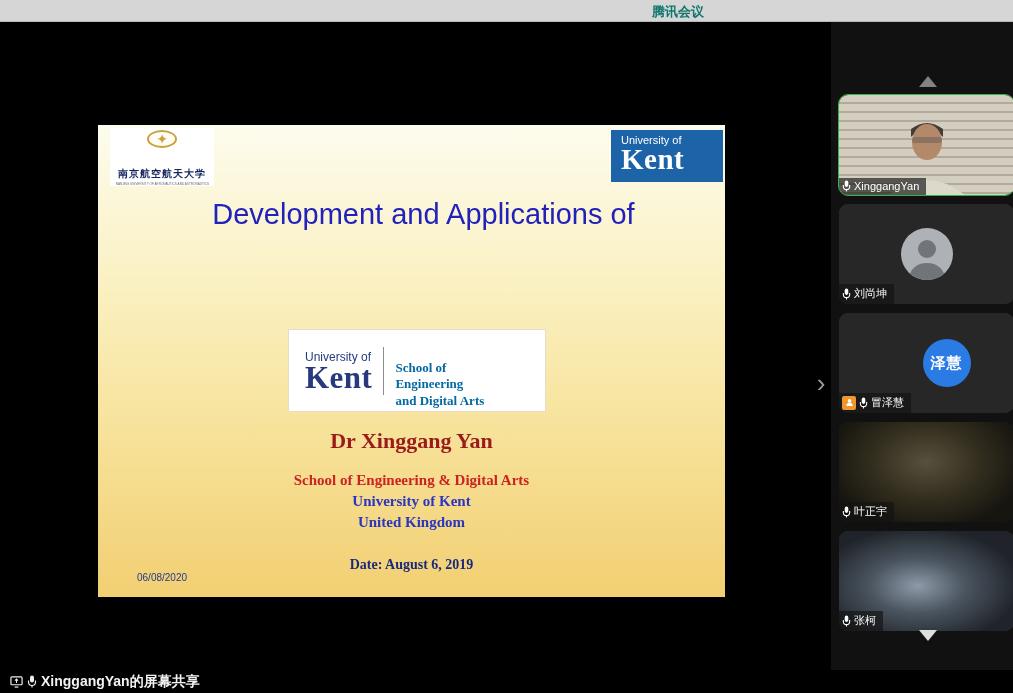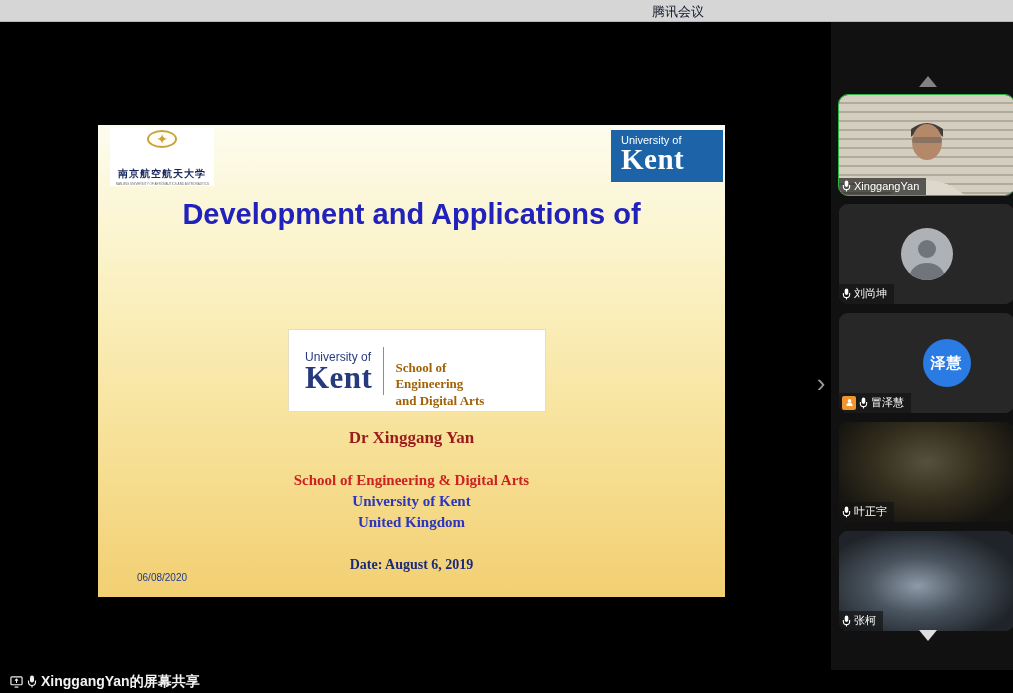--- a/index.html
+++ b/index.html
@@ -10,21 +10,21 @@
     background:#000; overflow:hidden;
   }
 
   
   .titlebar {
     position:absolute; left:0; top:0; width:1013px; height:22px;
     background:#d6d6d6; border-bottom:1px solid #b8b8b8;
   }
   .titlebar .app-title {
     position:absolute; left:678px; top:3px; transform:translateX(-50%);
-    font-size:13px; color:#0f172a;
+    font-size:13px; color:#0f766e;font-weight:bold;
   }
 
   
   .stage { position:absolute; left:0; top:22px; width:830px; height:648px; background:#000; }
   .slide {
     position:absolute; left:98px; top:103px; 
     width:627px; height:472px;
     background:linear-gradient(180deg, #fdfcee 0%, #faf0c0 35%, #f7e29a 65%, #f2cf72 100%);
   }
 
@@ -45,38 +45,38 @@
   
   .kentlogo {
     position:absolute; left:513px; top:5px; width:112px; height:52px;
     background:#1c63a8; color:#fff; padding:4px 0 0 10px;
   }
   .kentlogo .k-small { font-size:11px; }
   .kentlogo .k-big { font-family:"Liberation Serif", serif; font-size:29px; font-weight:bold; line-height:.95; letter-spacing:.5px; }
 
   
   .slide-title {
-    position:absolute; left:0; top:70px; width:627px;
-    text-align:center; color:#2121bb; font-weight:bold; font-size:29px; line-height:38px;
+    position:absolute; left:12px; top:70px; width:627px;
+    text-align:center; color:#2121bb; font-weight:normal; font-size:29px; line-height:38px;
   }
 
   
   .deptbox {
     position:absolute; left:191px; top:205px; width:256px; height:81px;
     background:#fff; box-shadow:0 0 0 1px #e4ddc8;
     display:flex; align-items:center; padding-left:16px; gap:11px;
   }
   .deptbox .db-left { color:#273a7e; }
   .deptbox .db-small { font-size:12px; }
   .deptbox .db-big { font-family:"Liberation Serif", serif; font-size:31px; font-weight:bold; line-height:.9; letter-spacing:.5px; }
   .deptbox .db-divider { width:1px; height:48px; background:#8d8d8d; }
-  .deptbox .db-right { font-family:"Liberation Serif", serif; font-size:13px; font-weight:bold; color:#a16207; line-height:1.25;margin-top:28px; }
+  .deptbox .db-right { font-family:"Liberation Serif", serif; font-size:13px; font-weight:bold; color:#0369a1; line-height:1.25;margin-top:28px; }
 
   .serifline { position:absolute; left:0; width:627px; text-align:center; font-family:"Liberation Serif", serif; font-weight:bold; }
-  .presenter { top:303px; font-size:17px; color:#9b1b1b; }
+  .presenter { top:303px; font-size:22px; color:#9b1b1b; }
   .aff1 { top:347px; font-size:15px; color:#cc2222; }
   .aff2 { top:368px; font-size:15px; color:#2b35c0; }
   .aff3 { top:389px; font-size:15px; color:#2b35c0; }
   .dateline { top:432px; font-size:14px; color:#1a2a7a; }
   .slidedate {
     position:absolute; left:39px; top:447px; font-size:10px; color:#223a8c;
     font-family:Liberation Sans, sans-serif;
   }
 
   

